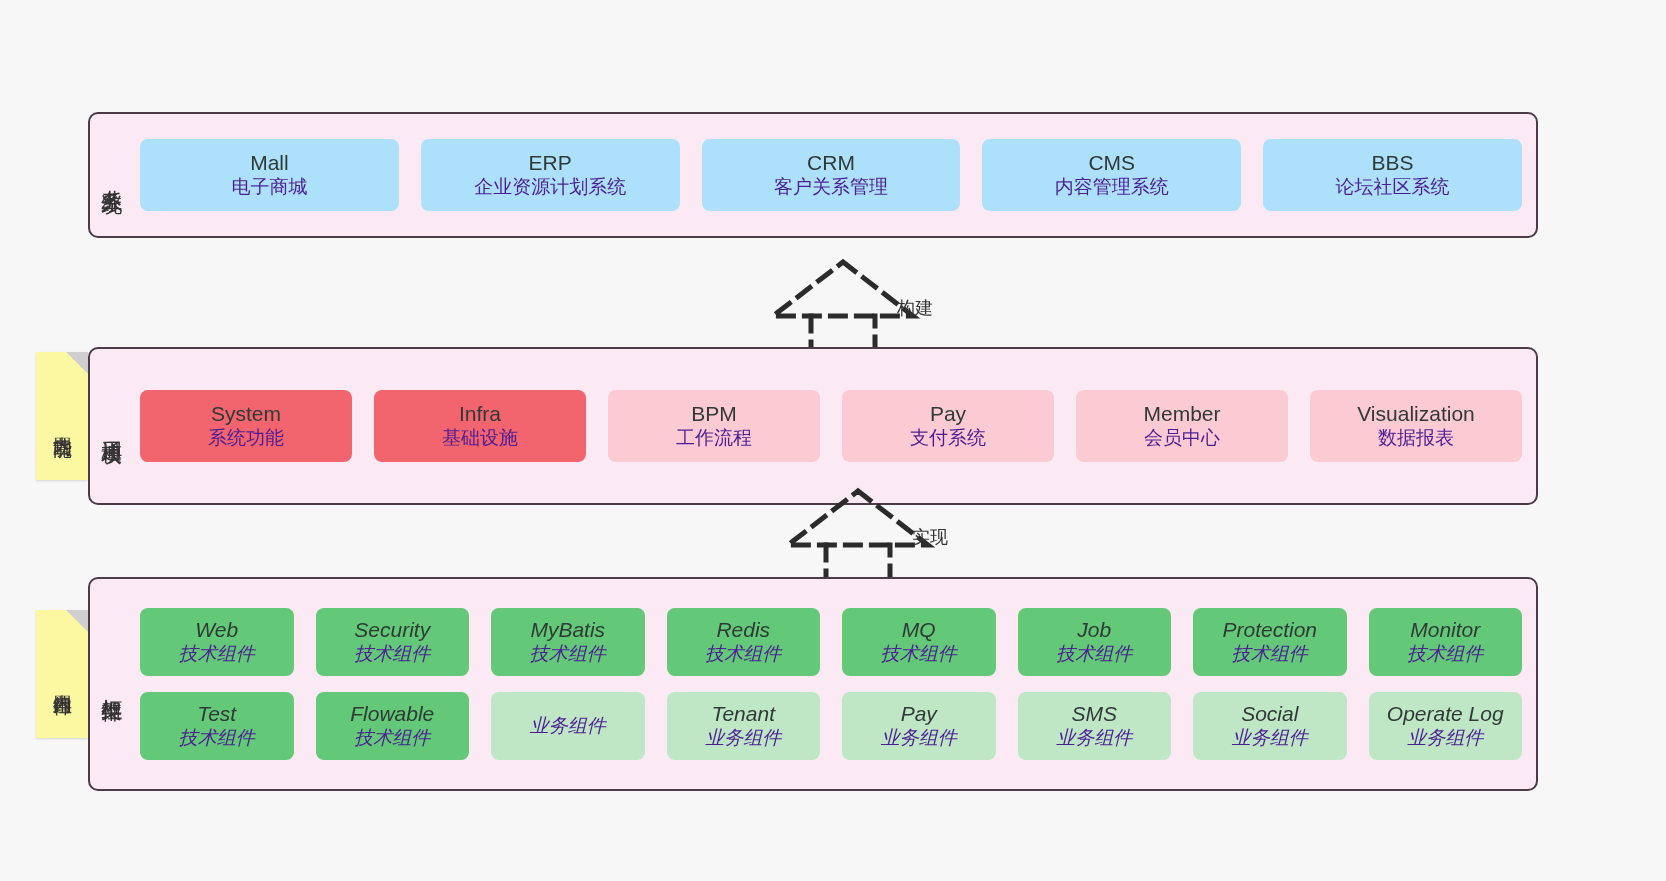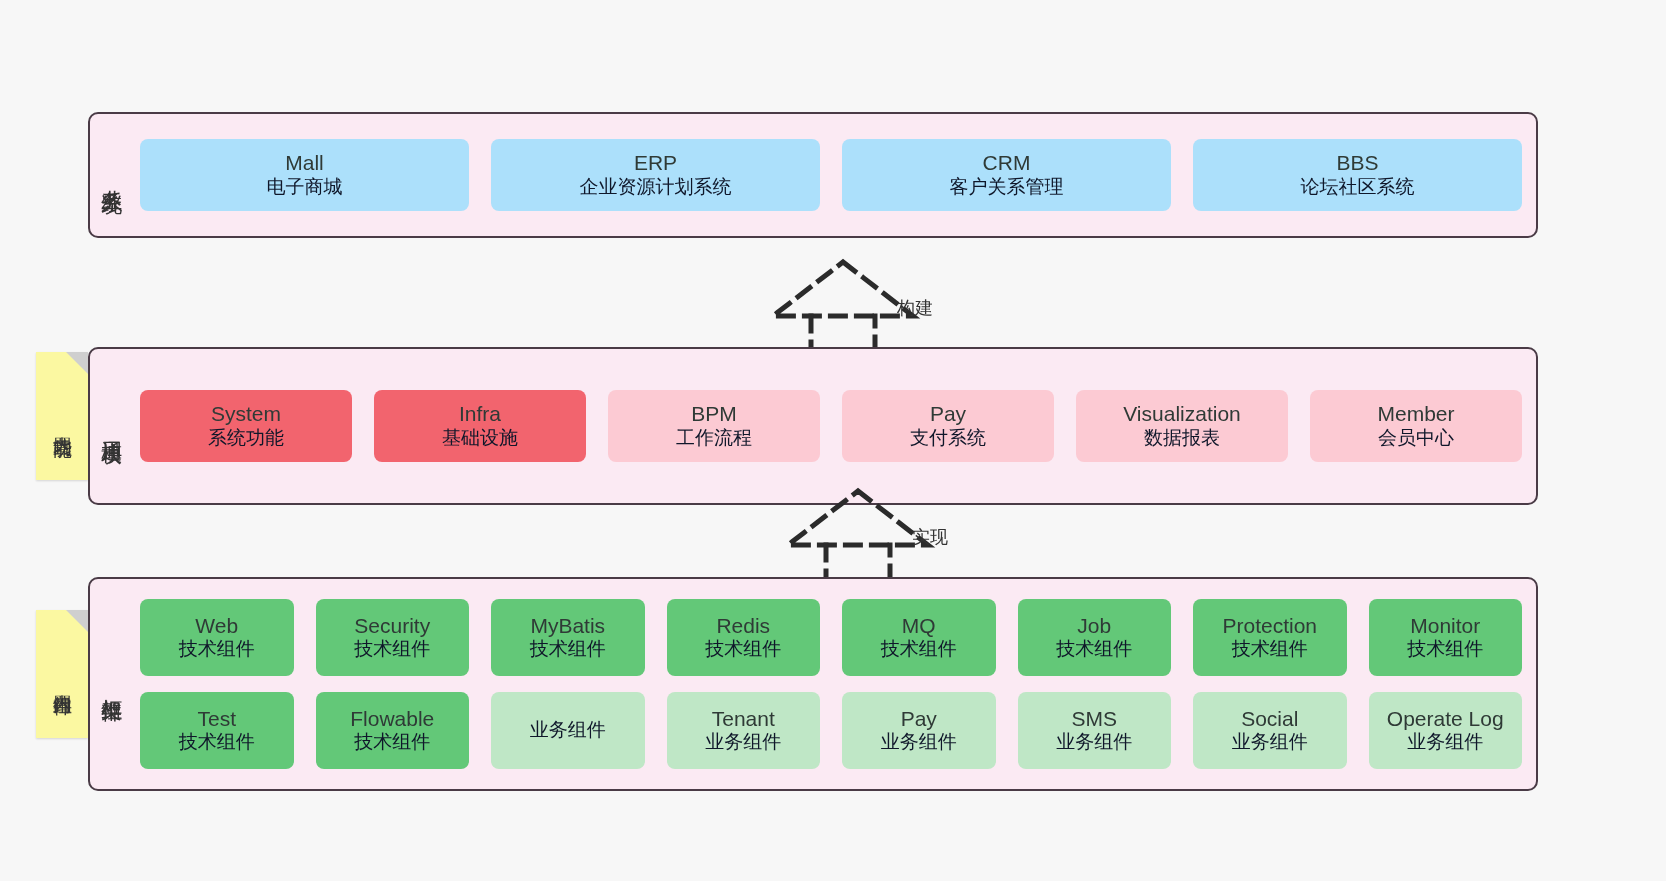--- a/index.html
+++ b/index.html
@@ -75,39 +75,39 @@
     text-align: center;
   }
   .card .t1 {
     font-size: 21px;
     line-height: 1.18;
     color: #2f3a36;
   }
   .card .t2 {
     font-size: 19px;
     line-height: 1.2;
-    color: #0f172a;
+    color: #4c1d95;
   }
 
   
   .c-blue       { background: #ace0fb; }
   .c-red        { background: #f2646e; }
   .c-pink       { background: #fccad3; }
   .c-green      { background: #63c878; }
   .c-lightgreen { background: #bfe7c6; }
 
   
   #layer-business { left: 88px;  top: 112px; width: 1450px; height: 126px; }
   #layer-business .card { height: 72px; }
 
   #layer-modules  { left: 88px;  top: 347px; width: 1450px; height: 158px; }
   #layer-modules .card { height: 72px; }
 
   #layer-framework { left: 88px; top: 577px; width: 1450px; height: 214px; }
-  #layer-framework .card { height: 77px; }
+  #layer-framework .card { height: 68px; font-style: italic; }
 
   
   .sticky {
     position: absolute;
     width: 52px;
     background: #fbf8a1;
     box-shadow: 0 1px 2px rgba(0,0,0,0.14);
     display: flex;
     align-items: center;
     justify-content: center;
@@ -171,20 +171,24 @@
         </div>
         <div class="card c-blue">
           <div class="t1">ERP</div>
           <div class="t2">企业资源计划系统</div>
         </div>
         <div class="card c-blue">
           <div class="t1">CRM</div>
           <div class="t2">客户关系管理</div>
         </div>
         <div class="card c-blue">
+          <div class="t1">CMS</div>
+          <div class="t2">内容管理系统</div>
+        </div>
+        <div class="card c-blue">
           <div class="t1">BBS</div>
           <div class="t2">论坛社区系统</div>
         </div>
       </div>
     </div>
   </div>
 
   <div class="connector" id="connector-build">
     <svg width="180" height="100" viewBox="0 0 180 100" fill="none" aria-hidden="true">
       <path d="M90 4 L160 58 L20 58 Z" stroke="#2b2b2b" stroke-width="5" stroke-dasharray="15 11" stroke-linecap="square" fill="none"></path>
@@ -212,26 +216,26 @@
         </div>
         <div class="card c-pink">
           <div class="t1">BPM</div>
           <div class="t2">工作流程</div>
         </div>
         <div class="card c-pink">
           <div class="t1">Pay</div>
           <div class="t2">支付系统</div>
         </div>
         <div class="card c-pink">
+          <div class="t1">Member</div>
+          <div class="t2">会员中心</div>
+        </div>
+        <div class="card c-pink">
           <div class="t1">Visualization</div>
           <div class="t2">数据报表</div>
-        </div>
-        <div class="card c-pink">
-          <div class="t1">Member</div>
-          <div class="t2">会员中心</div>
         </div>
       </div>
     </div>
   </div>
 
   <div class="connector" id="connector-realize">
     <svg width="180" height="100" viewBox="0 0 180 100" fill="none" aria-hidden="true">
       <path d="M90 4 L160 58 L20 58 Z" stroke="#2b2b2b" stroke-width="5" stroke-dasharray="15 11" stroke-linecap="square" fill="none"></path>
       <path d="M58 58 L58 96 L122 96 L122 58" stroke="#2b2b2b" stroke-width="5" stroke-dasharray="15 11" stroke-linecap="square" fill="none"></path>
     </svg>

